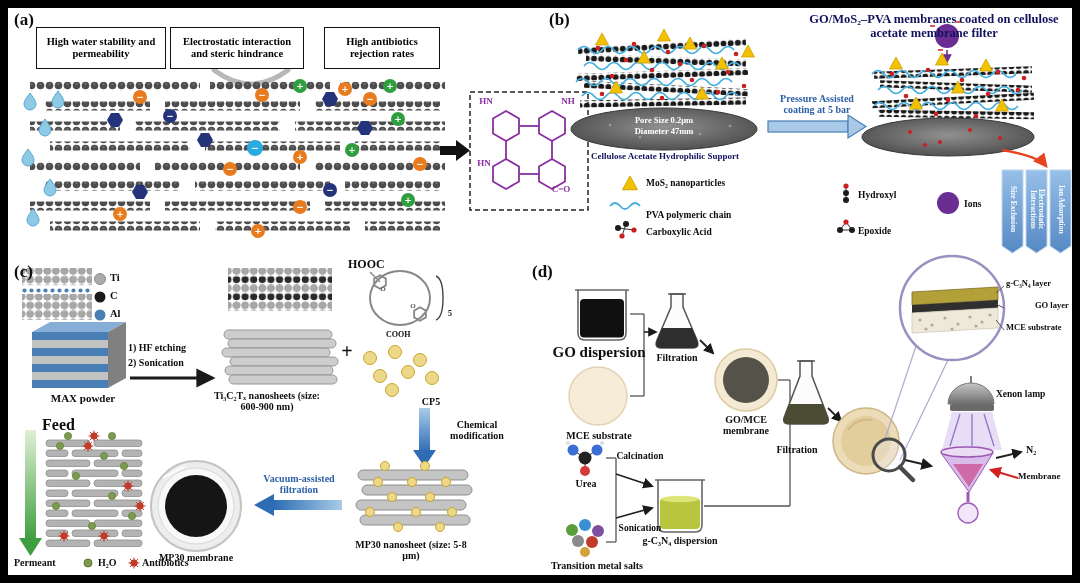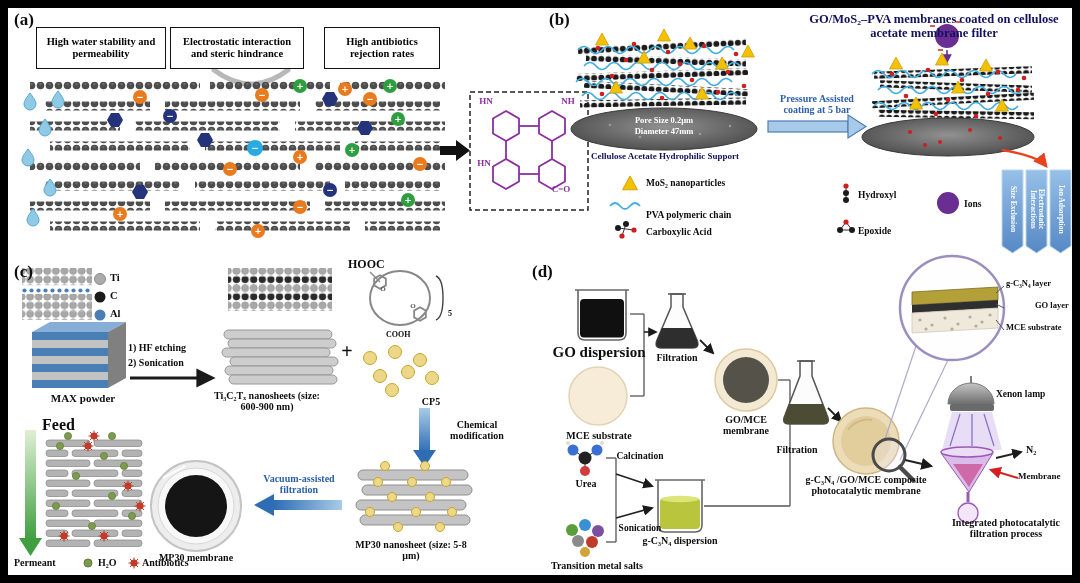--- a/index.html
+++ b/index.html
@@ -658,21 +658,19 @@
   <div class="lbl" style="left:548px;top:344px;width:102px;font-size:15px;">GO dispersion</div>
   <div class="lbl" style="left:546px;top:430px;width:106px;font-size:10px;">MCE substrate</div>
   <div class="lbl" style="left:644px;top:352px;width:66px;font-size:10px;">Filtration</div>
   <div class="lbl" style="left:704px;top:414px;width:84px;font-size:10px;">GO/MCE membrane</div>
   <div class="lbl" style="left:564px;top:478px;width:44px;font-size:10px;">Urea</div>
   <div class="lbl" style="left:532px;top:560px;width:130px;font-size:10px;">Transition metal salts</div>
   <div class="lbl" style="left:602px;top:451px;width:76px;font-size:9.5px;">Calcination</div>
   <div class="lbl" style="left:602px;top:523px;width:76px;font-size:9.5px;">Sonication</div>
   <div class="lbl" style="left:618px;top:535px;width:124px;font-size:10px;">g-C₃N₄ dispersion</div>
   <div class="lbl" style="left:764px;top:444px;width:66px;font-size:10px;">Filtration</div>
-  <div class="lbl" style="left:796px;top:474px;width:140px;font-size:10px;">g-C₃N₄ /GO/MCE composite photocatalytic membrane</div>
   <div class="lbl left" style="left:1006px;top:279px;width:64px;font-size:8.5px;">g-C₃N₄ layer</div>
   <div class="lbl left" style="left:1006px;top:301px;width:64px;font-size:8.5px;padding-left:29px;">GO layer</div>
   <div class="lbl left" style="left:1006px;top:323px;width:66px;font-size:8.5px;">MCE substrate</div>
   <div class="lbl left" style="left:996px;top:389px;width:74px;font-size:9.5px;">Xenon lamp</div>
   <div class="lbl left" style="left:1026px;top:444px;width:30px;font-size:10px;">N₂</div>
   <div class="lbl left" style="left:1018px;top:471px;width:54px;font-size:9px;">Membrane</div>
-  <div class="lbl" style="left:942px;top:517px;width:128px;font-size:10px;">Integrated photocatalytic filtration process</div>
 </div>
 
 </body></html>

